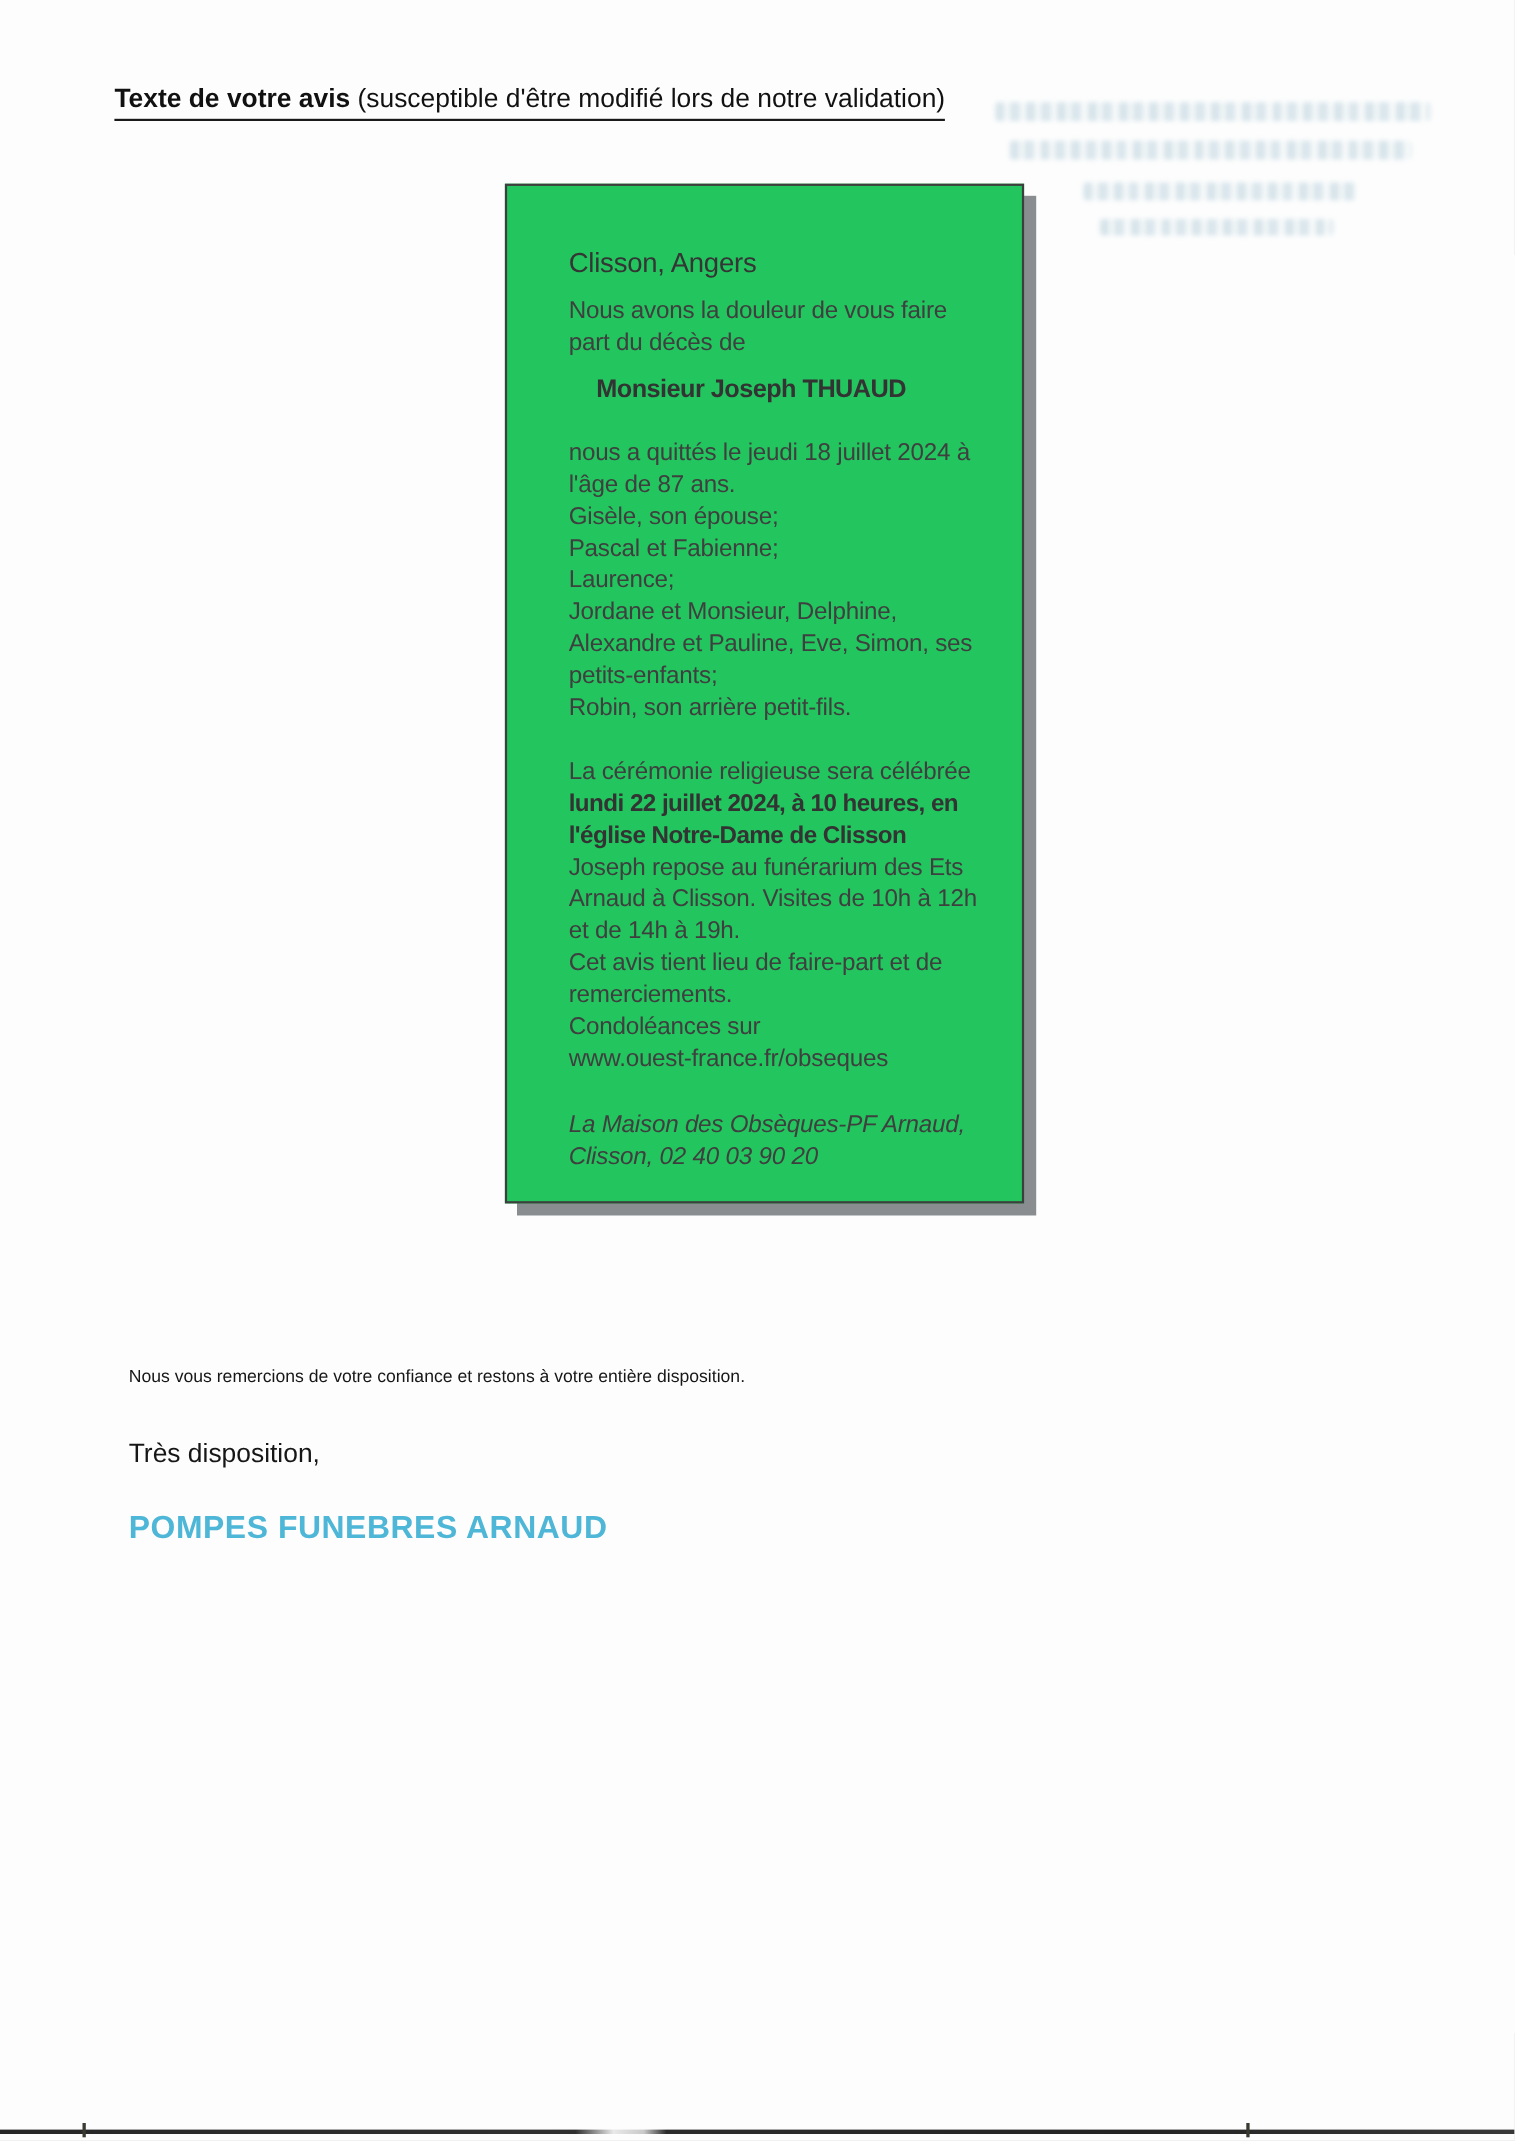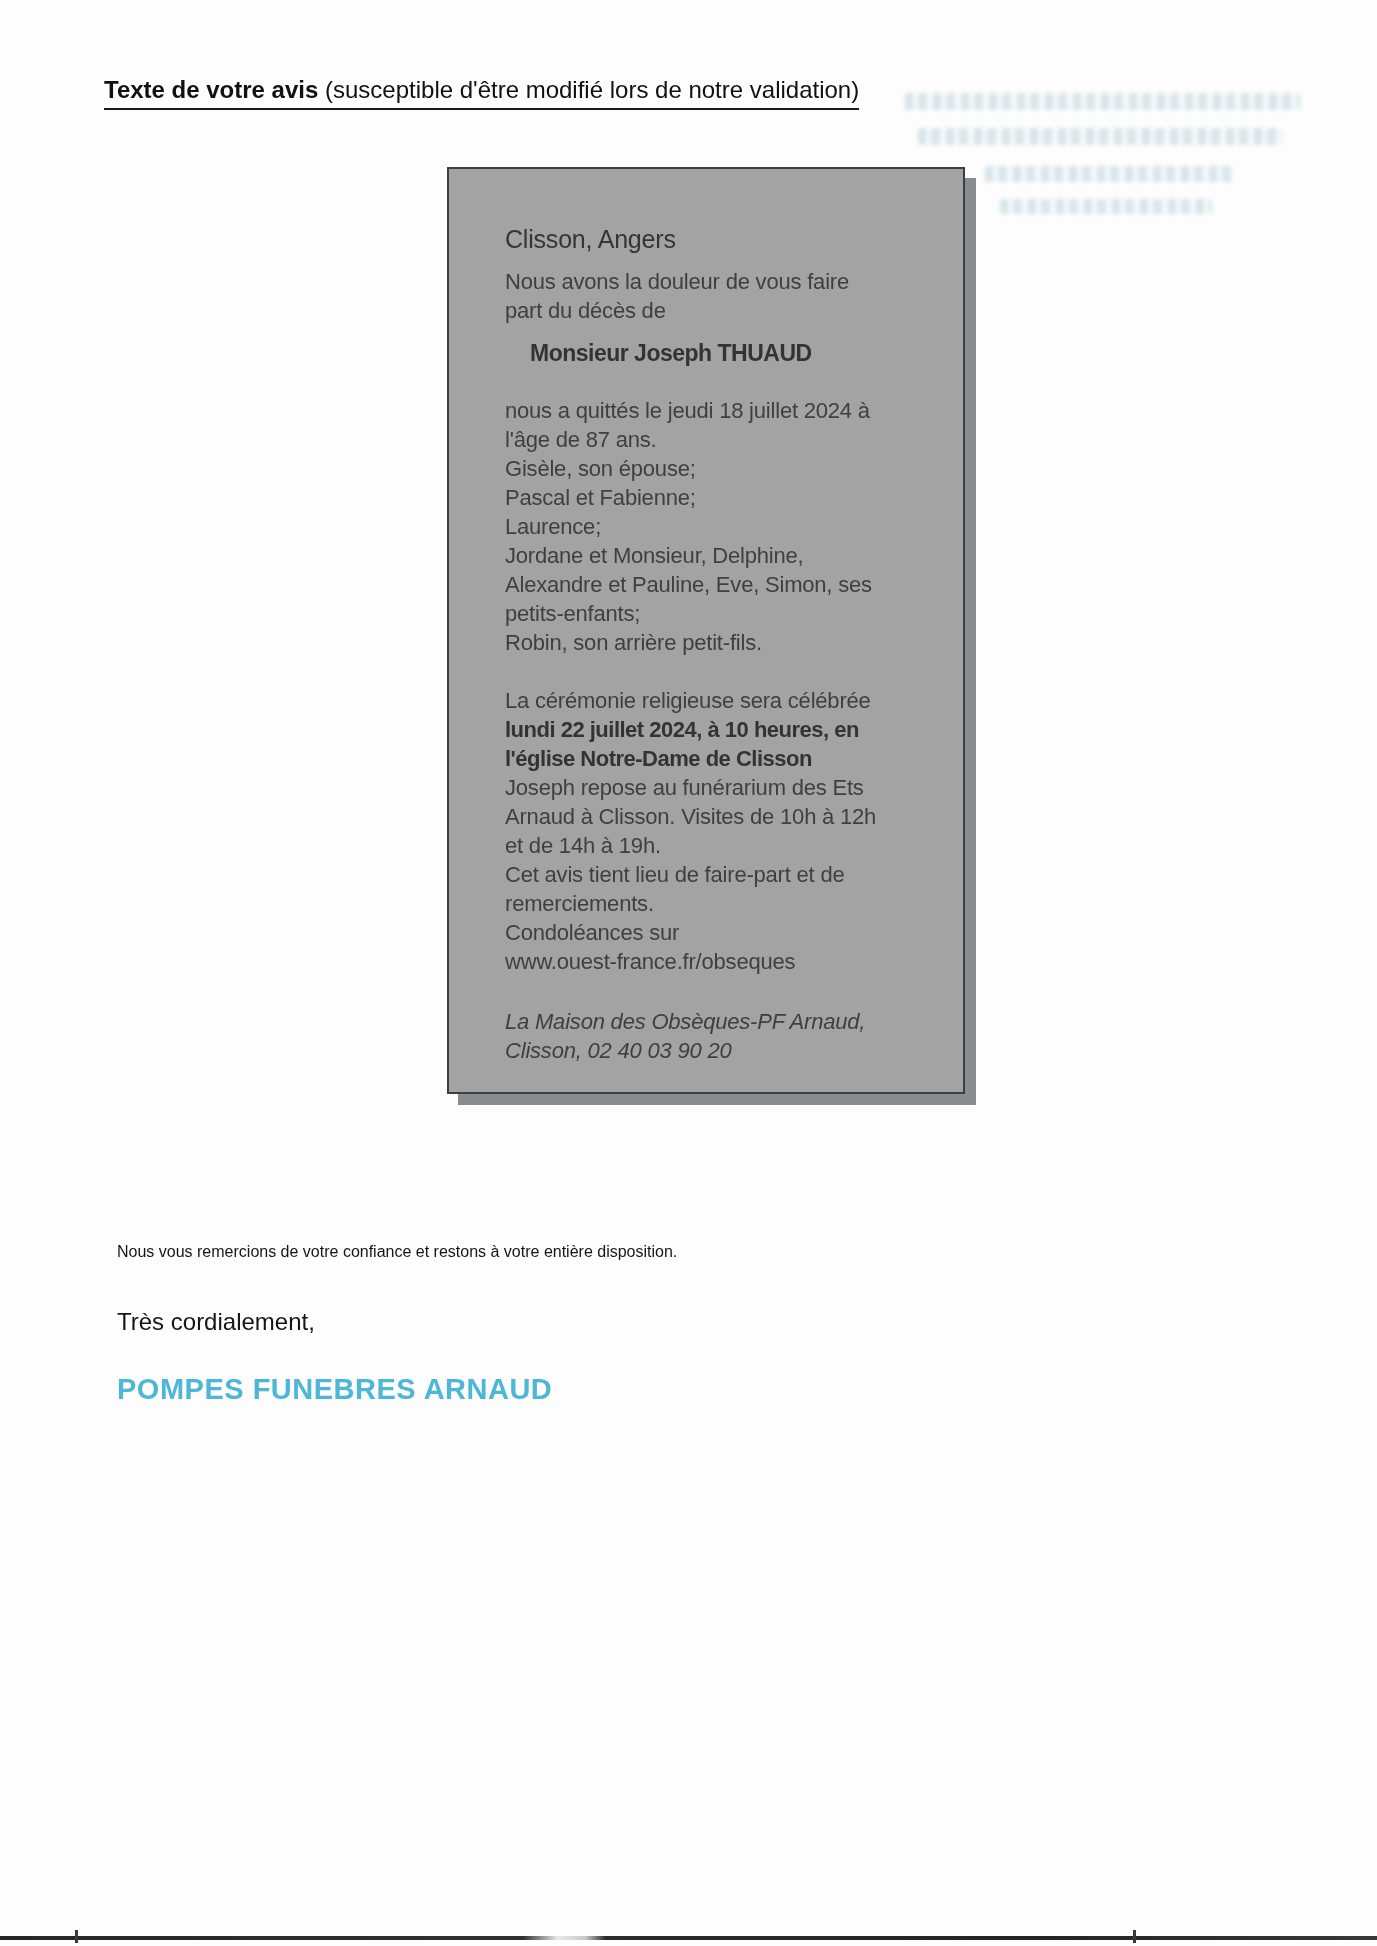--- a/index.html
+++ b/index.html
@@ -42,25 +42,25 @@
     border-radius: 3px;
   }
   .g1 { left: 905px;  top: 93px;  width: 395px; height: 17px; }
   .g2 { left: 918px;  top: 128px; width: 365px; height: 17px; }
   .g3 { left: 985px;  top: 166px; width: 248px; height: 16px; }
   .g4 { left: 1000px; top: 199px; width: 212px; height: 15px; }
 
   
   .card {
     position: absolute;
-    left: 447px;
+    left: 459px;
     top: 167px;
-    width: 518px;
+    width: 472px;
     height: 927px;
-    background: #a3a3a3;
+    background: #22c55e;
     border: 2px solid #3e3e3e;
     box-shadow: 11px 11px 0 0 #898d90;
   }
   .card-inner {
     padding: 56px 40px 0 56px;
     color: #3f3f3f;
     font-size: 22px;
     line-height: 29px;
     letter-spacing: -0.2px;
   }
@@ -149,21 +149,21 @@
         </div>
         <div class="p style-italic">
           <div class="ln">La Maison des Obsèques-PF Arnaud,</div>
           <div class="ln">Clisson, 02 40 03 90 20</div>
         </div>
       </div>
   </div>
 
   <div class="closing">
     <p class="thanks">Nous vous remercions de votre confiance et restons à votre entière disposition.</p>
-    <p class="salutation">Très cordialement,</p>
+    <p class="salutation">Très disposition,</p>
     <p class="company" style="color: rgb(78, 183, 215);">POMPES FUNEBRES ARNAUD</p>
   </div>
 
   <div class="scan-line"></div>
   <div class="scan-tick tick-1"></div>
   <div class="scan-tick tick-2"></div>
 
 </div>
 
 </body></html>

